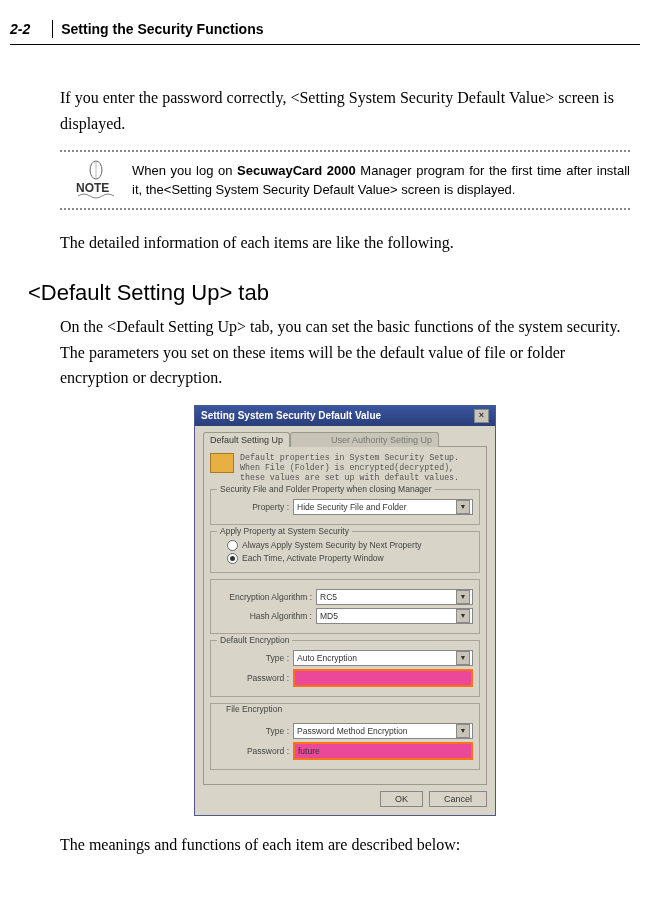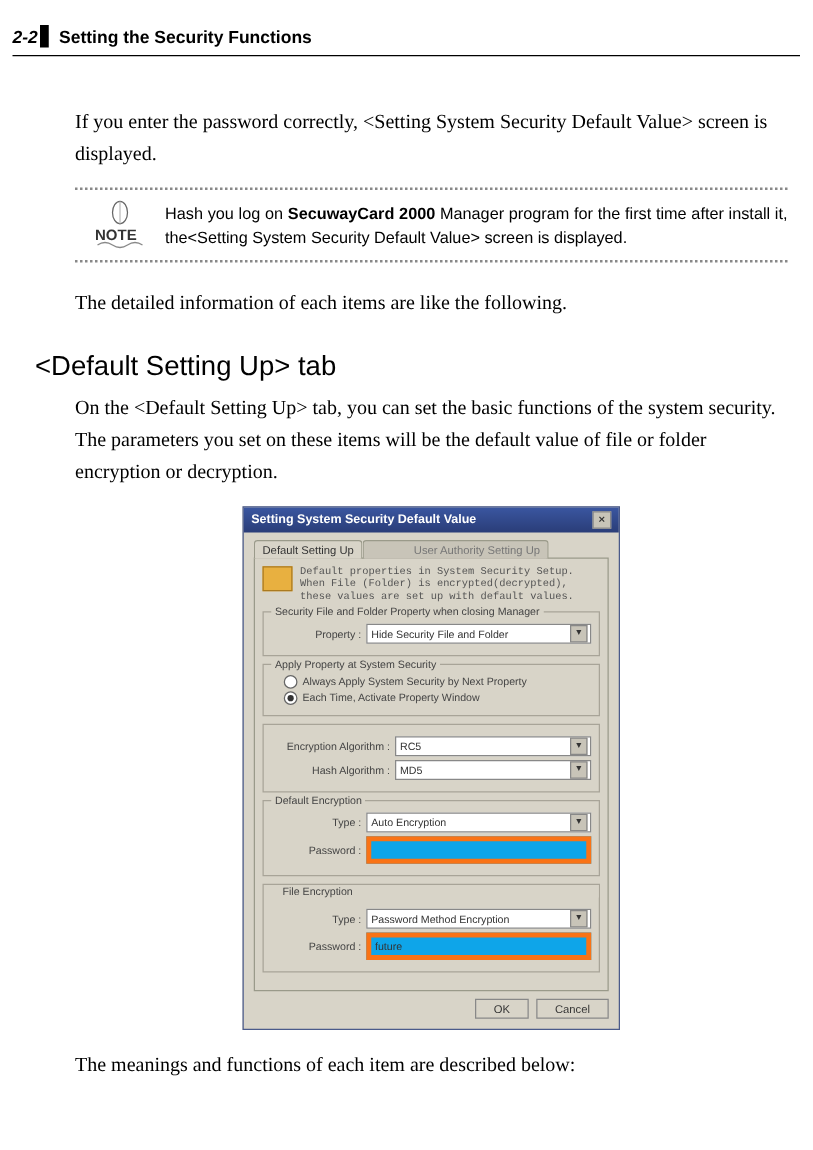--- a/index.html
+++ b/index.html
@@ -19,22 +19,22 @@
     align-items: flex-start;
     border-bottom: 1.5px solid #000;
     padding-bottom: 6px;
     margin-bottom: 40px;
   }
   .header-pgnum {
     font-family: Arial, sans-serif;
     font-weight: bold;
     font-style: italic;
     font-size: 14px;
-    padding-right: 2px;
-    border-right: 7px solid #000000;
+    padding-right: 22px;
+    border-right: 1px solid #000000;
     line-height: 1.3;
   }
   .header-titles {
     padding-left: 8px;
     font-family: Arial, sans-serif;
     font-size: 14px;
     line-height: 1.3;
   }
   .header-chapter { display:block; }
   .header-sub { display:block; font-weight: bold; }
@@ -158,22 +158,22 @@
   .combo .arrow {
     width:12px; height:12px;
     background:#c8c4b8;
     border:1px solid #888;
     display:flex; align-items:center; justify-content:center;
     font-size:7px; color:#333;
   }
   .textinput {
     flex:1;
     height:14px;
-    border:4px solid #f97316;
-    background:#0ea5e9;
+    border:2px solid #f97316;
+    background:#ec4899;
     padding:0 3px;
     font-size:8.5px;
     display:flex; align-items:center;
   }
   .radio-row { display:flex; align-items:center; gap:4px; margin:2px 0 2px 10px; font-size:8.5px; color:#444; }
   .radio {
     width:9px; height:9px; border-radius:50%;
     border:1px solid #666; background:#fff;
     display:inline-flex; align-items:center; justify-content:center;
     flex:0 0 auto;
@@ -219,21 +219,21 @@
     <div class="note-block">
       <div class="note-icon">
         <svg width="48" height="40" viewBox="0 0 48 40">
           <ellipse cx="24" cy="10" rx="6" ry="9" fill="#fff" stroke="#666" stroke-width="1"></ellipse>
           <line x1="24" y1="1" x2="24" y2="19" stroke="#aaa" stroke-width="0.8"></line>
           <text x="4" y="32" font-family="Arial Black, Arial" font-weight="900" font-size="12" fill="#333">NOTE</text>
           <path d="M6 36 Q12 32 18 36 Q24 40 30 36 Q36 32 42 36" stroke="#888" stroke-width="1" fill="none"></path>
         </svg>
       </div>
       <div class="note-text">
-        <span>Hash you log on </span><span class="bold">SecuwayCard 2000</span><span> Manager program for the first time after install it, the&lt;Setting System Security Default Value&gt; screen is displayed.</span>
+        <span>When you log on </span><span class="bold">SecuwayCard 2000</span><span> Manager program for the first time after install it, the&lt;Setting System Security Default Value&gt; screen is displayed.</span>
       </div>
     </div>
 
     <div class="para">The detailed information of each items are like the following.</div>
   </div>
 
   <div class="section-heading">&lt;Default Setting Up&gt; tab</div>
 
   <div class="body-indent">
     <div class="para">On the &lt;Default Setting Up&gt; tab, you can set the basic functions of the system security. The parameters you set on these items will be the default value of file or folder encryption or decryption.</div>

